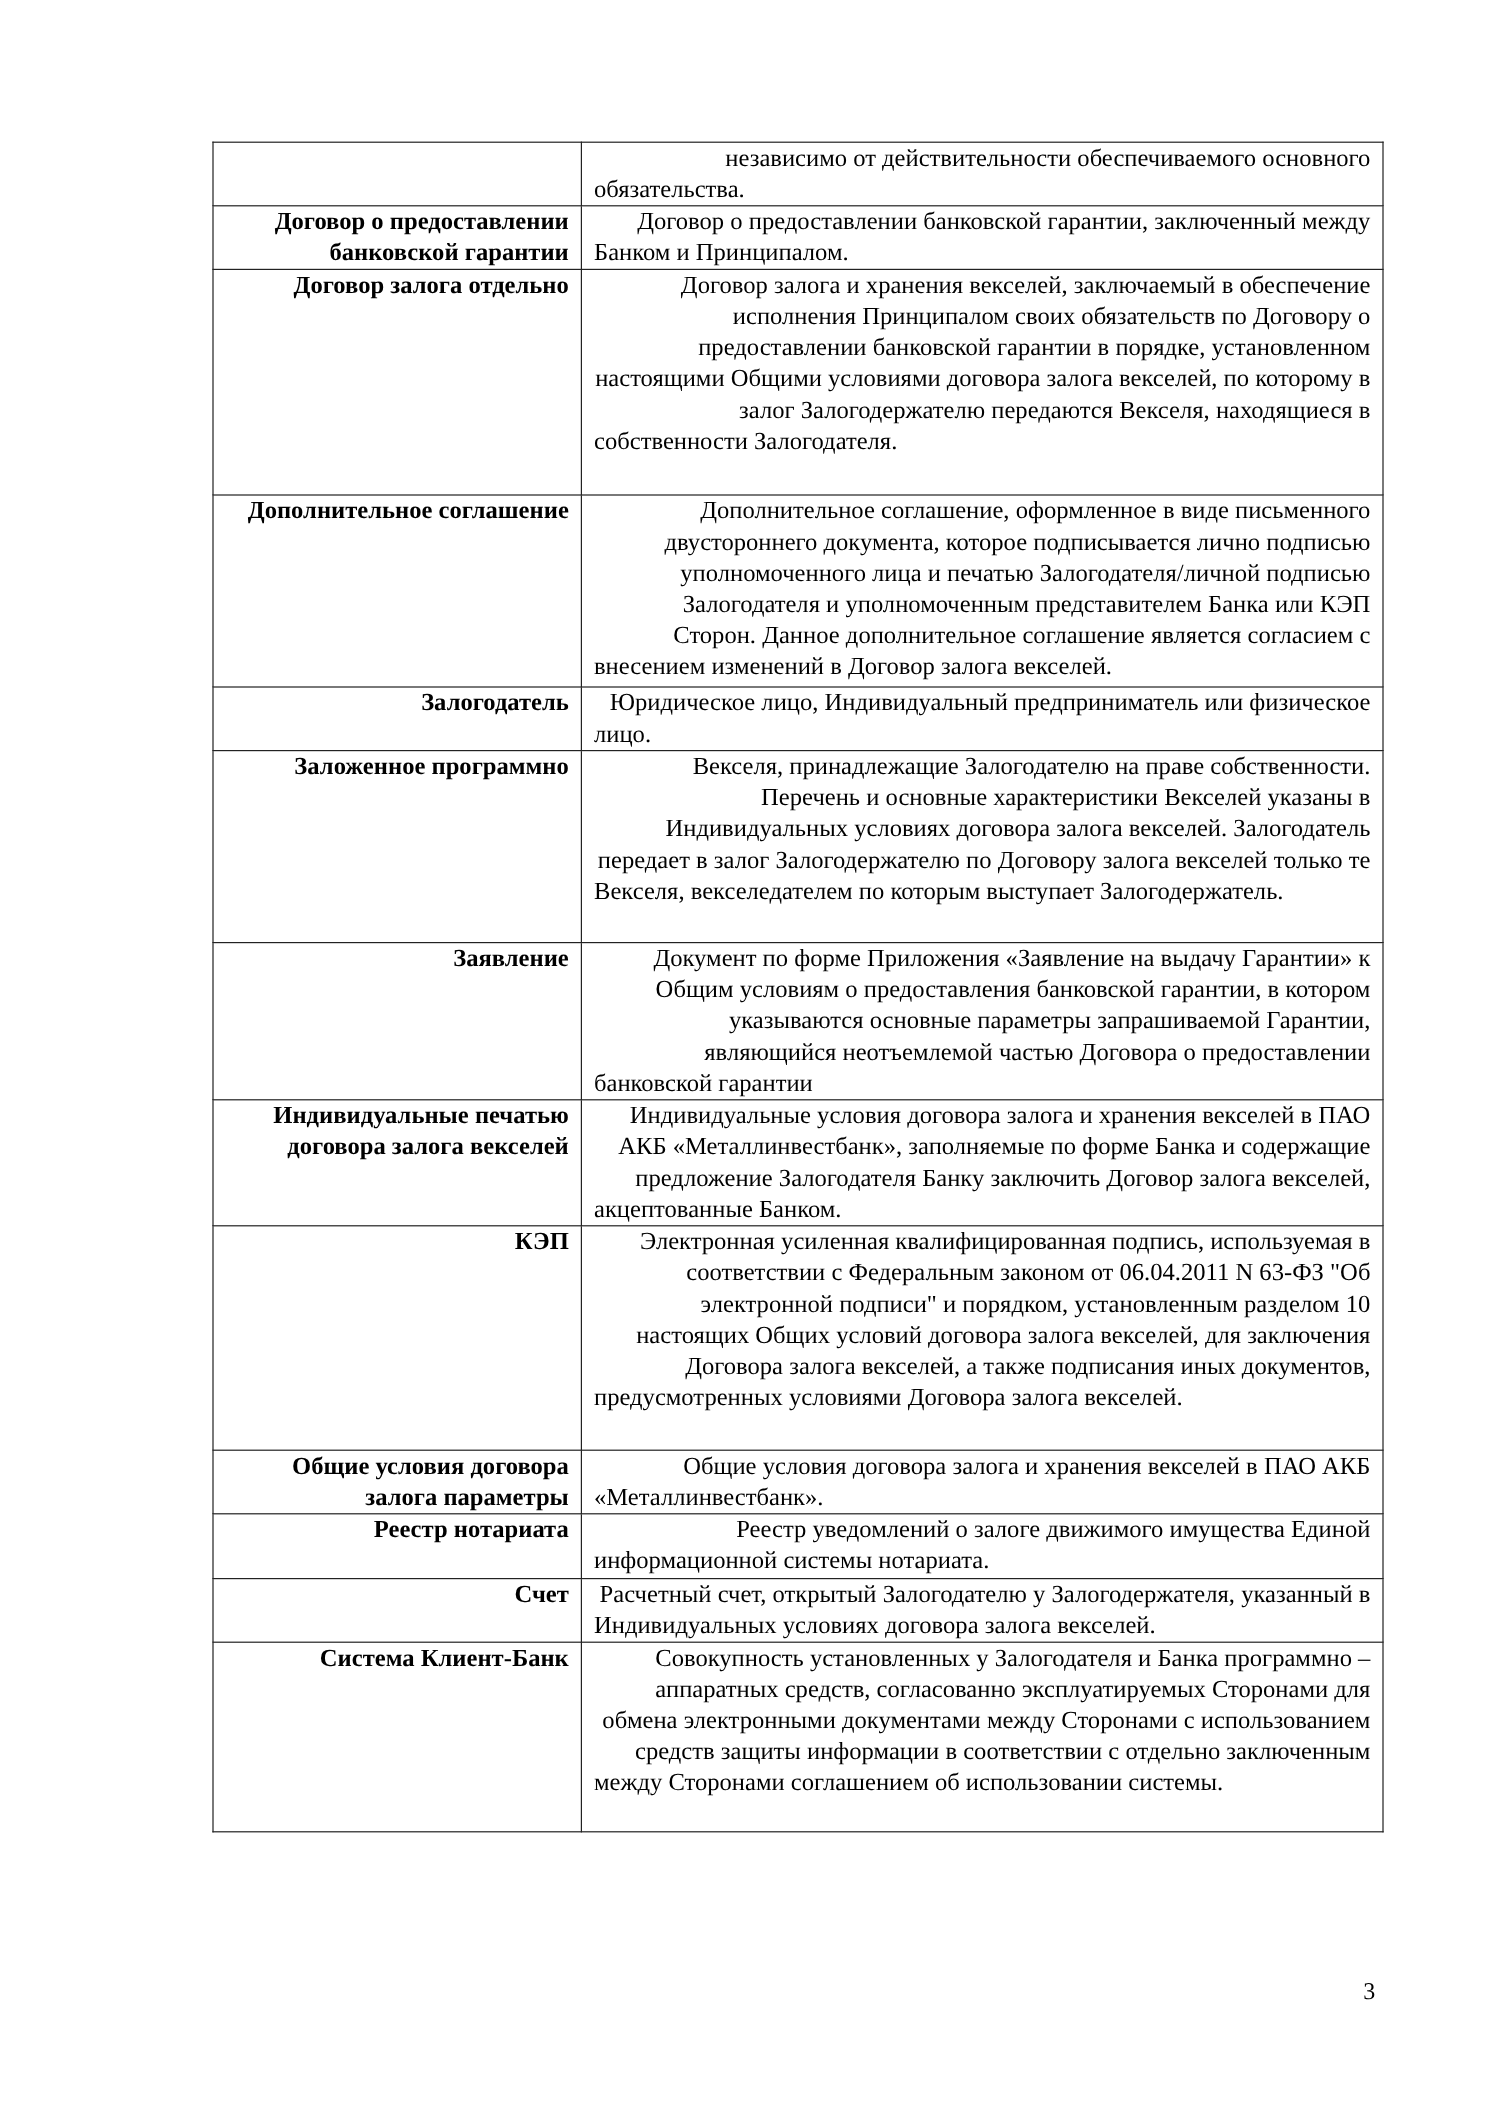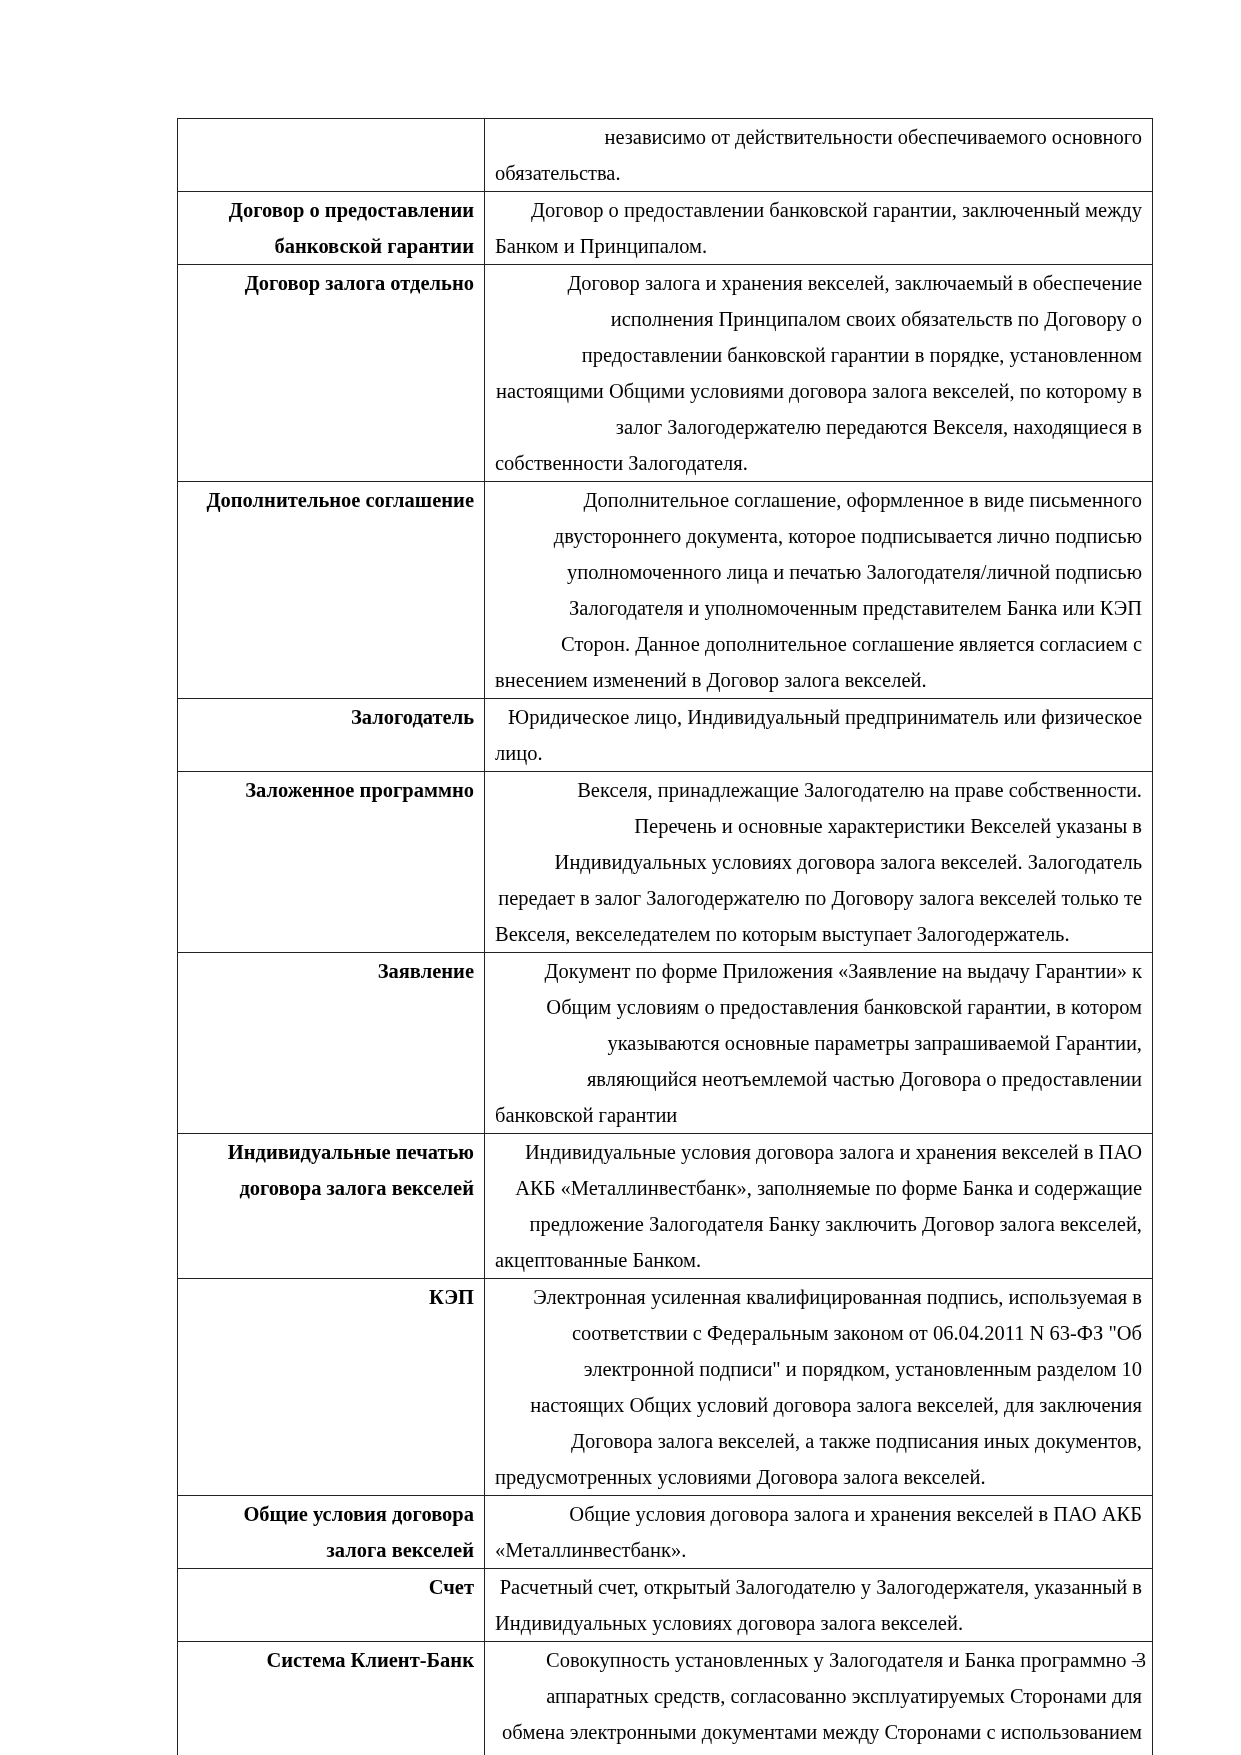--- a/index.html
+++ b/index.html
@@ -27,21 +27,21 @@
       left: 177px;
       top: 118px;
       width: 976px;
       border-collapse: collapse;
       table-layout: fixed;
     }
     table.defs td {
       border: 1.3px solid #222;
       vertical-align: top;
       font-size: 20.5px;
-      line-height: 36px;
+      line-height: 26px;
       padding: 0 10px 0 10px;
       overflow: hidden;
     }
     td.term {
       width: 286px;
       font-weight: bold;
       padding-left: 11px;
       padding-right: 6px;
     }
     td.def {
@@ -134,24 +134,32 @@
       <tr style="height:187px">
         <td class="term">
             <span class="term-text">КЭП</span>
           </td>
         <td class="def">
             <span class="def-text">Электронная усиленная квалифицированная подпись, используемая в соответствии с Федеральным законом от 06.04.2011 N 63-ФЗ "Об электронной подписи" и порядком, установленным разделом 10 настоящих Общих условий договора залога векселей, для заключения Договора залога векселей, а также подписания иных документов, предусмотренных условиями Договора залога векселей.</span>
           </td>
       </tr>
       <tr style="height:53px">
         <td class="term">
-            <span class="term-text">Общие условия договора залога векселей</span>
+            <span class="term-text">Общие условия договора залога параметры</span>
           </td>
         <td class="def">
             <span class="def-text">Общие условия договора залога и хранения векселей в ПАО АКБ «Металлинвестбанк».</span>
+          </td>
+      </tr>
+      <tr style="height:54px">
+        <td class="term">
+            <span class="term-text">Реестр нотариата</span>
+          </td>
+        <td class="def">
+            <span class="def-text">Реестр уведомлений о залоге движимого имущества Единой информационной системы нотариата.</span>
           </td>
       </tr>
       <tr style="height:53px">
         <td class="term">
             <span class="term-text">Счет</span>
           </td>
         <td class="def">
             <span class="def-text">Расчетный счет, открытый Залогодателю у Залогодержателя, указанный в Индивидуальных условиях договора залога векселей.</span>
           </td>
       </tr>

